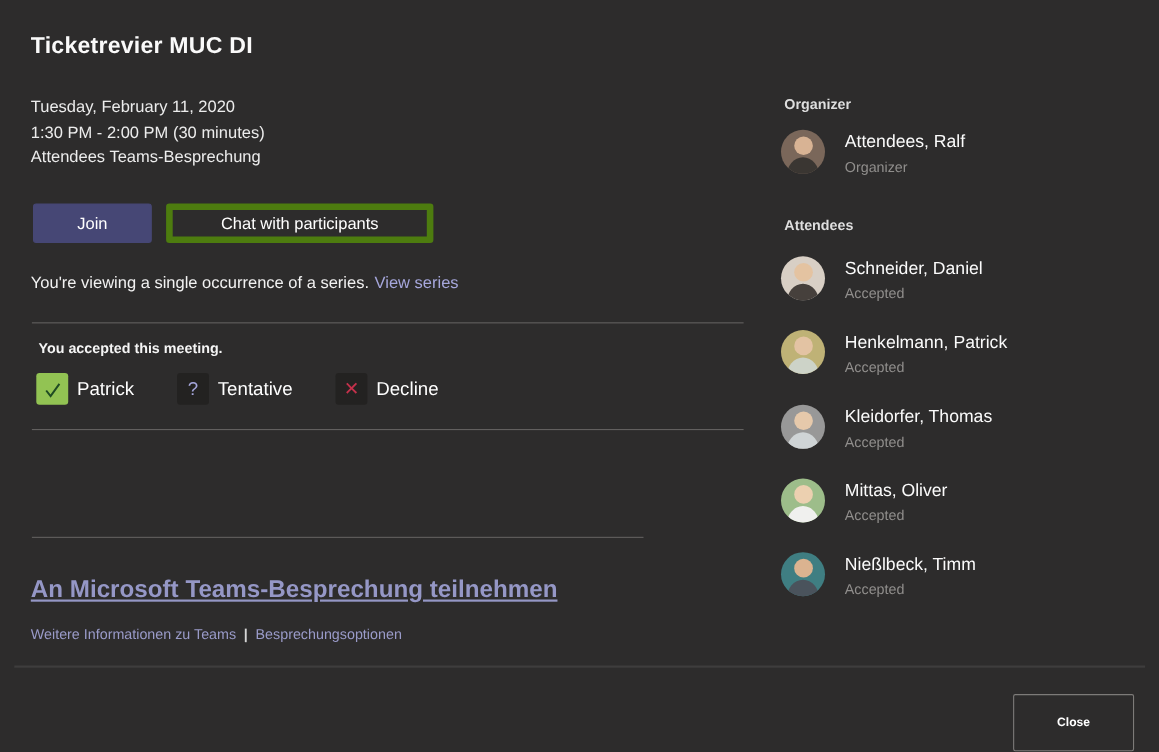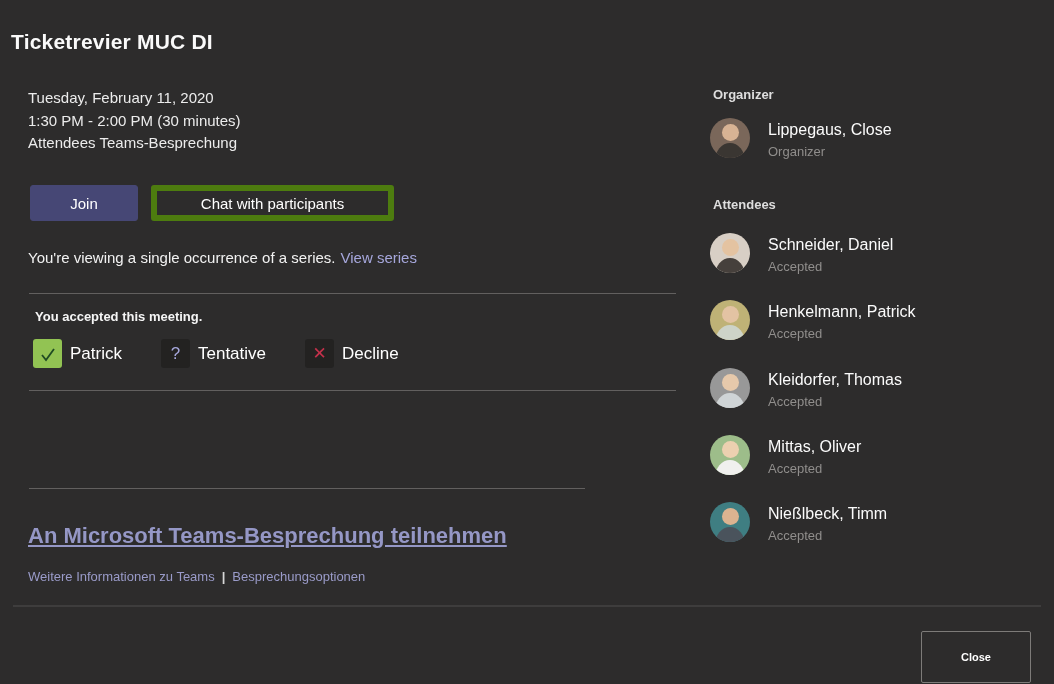--- a/index.html
+++ b/index.html
@@ -8,21 +8,21 @@
     background:#2d2c2c;
     font-family:"Liberation Sans", sans-serif;
     color:#ffffff;
     position:relative;
     overflow:hidden;
   }
   .screen { position:absolute; inset:0; }
 
   
   .title {
-    position:absolute; left:11px; top:30px;
+    position:absolute; left:28px; top:30px;
     font-size:21px; font-weight:bold; color:#fafafa; letter-spacing:0.2px;
   }
   .meta {
     position:absolute; left:28px; top:87px;
     font-size:15px; line-height:22.5px; color:#ececec;
   }
   .actions { position:absolute; left:30px; top:185px; display:flex; gap:13px; }
   .btn {
     height:36px; display:flex; align-items:center; justify-content:center;
     font-size:15px; font-family:"Liberation Sans", sans-serif;
@@ -175,21 +175,21 @@
 
   <a class="join-link">An Microsoft Teams-Besprechung teilnehmen</a>
 
   <div class="more-links"><a>Weitere Informationen zu Teams</a><span class="pipe">|</span><a>Besprechungsoptionen</a></div>
 
   <div class="side-header hdr-organizer">Organizer</div>
 
   <div class="person p-organizer">
     <div class="avatar av-org"></div>
     <div class="person-text">
-      <div class="person-name">Lippegaus, Close</div>
+      <div class="person-name">Attendees, Ralf</div>
       <div class="person-sub">Organizer</div>
     </div>
   </div>
 
   <div class="side-header hdr-attendees">Attendees</div>
 
   <div class="person att-0">
     <div class="avatar av-0"></div>
     <div class="person-text">
       <div class="person-name">Schneider, Daniel</div>

